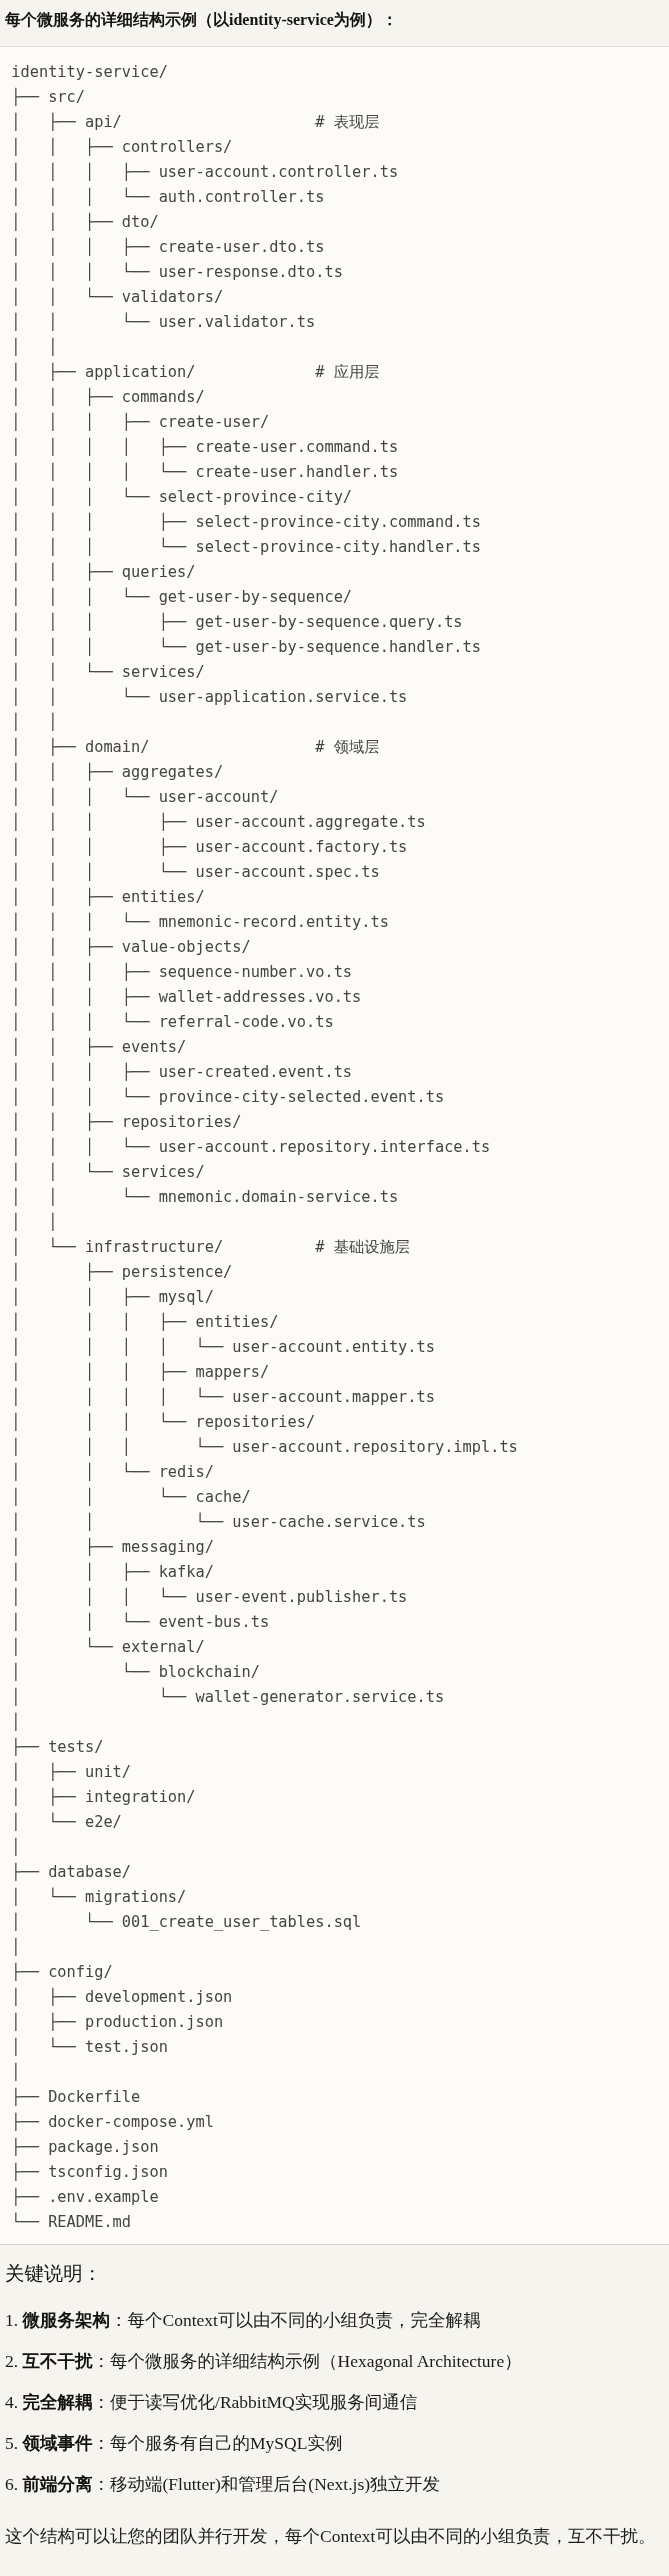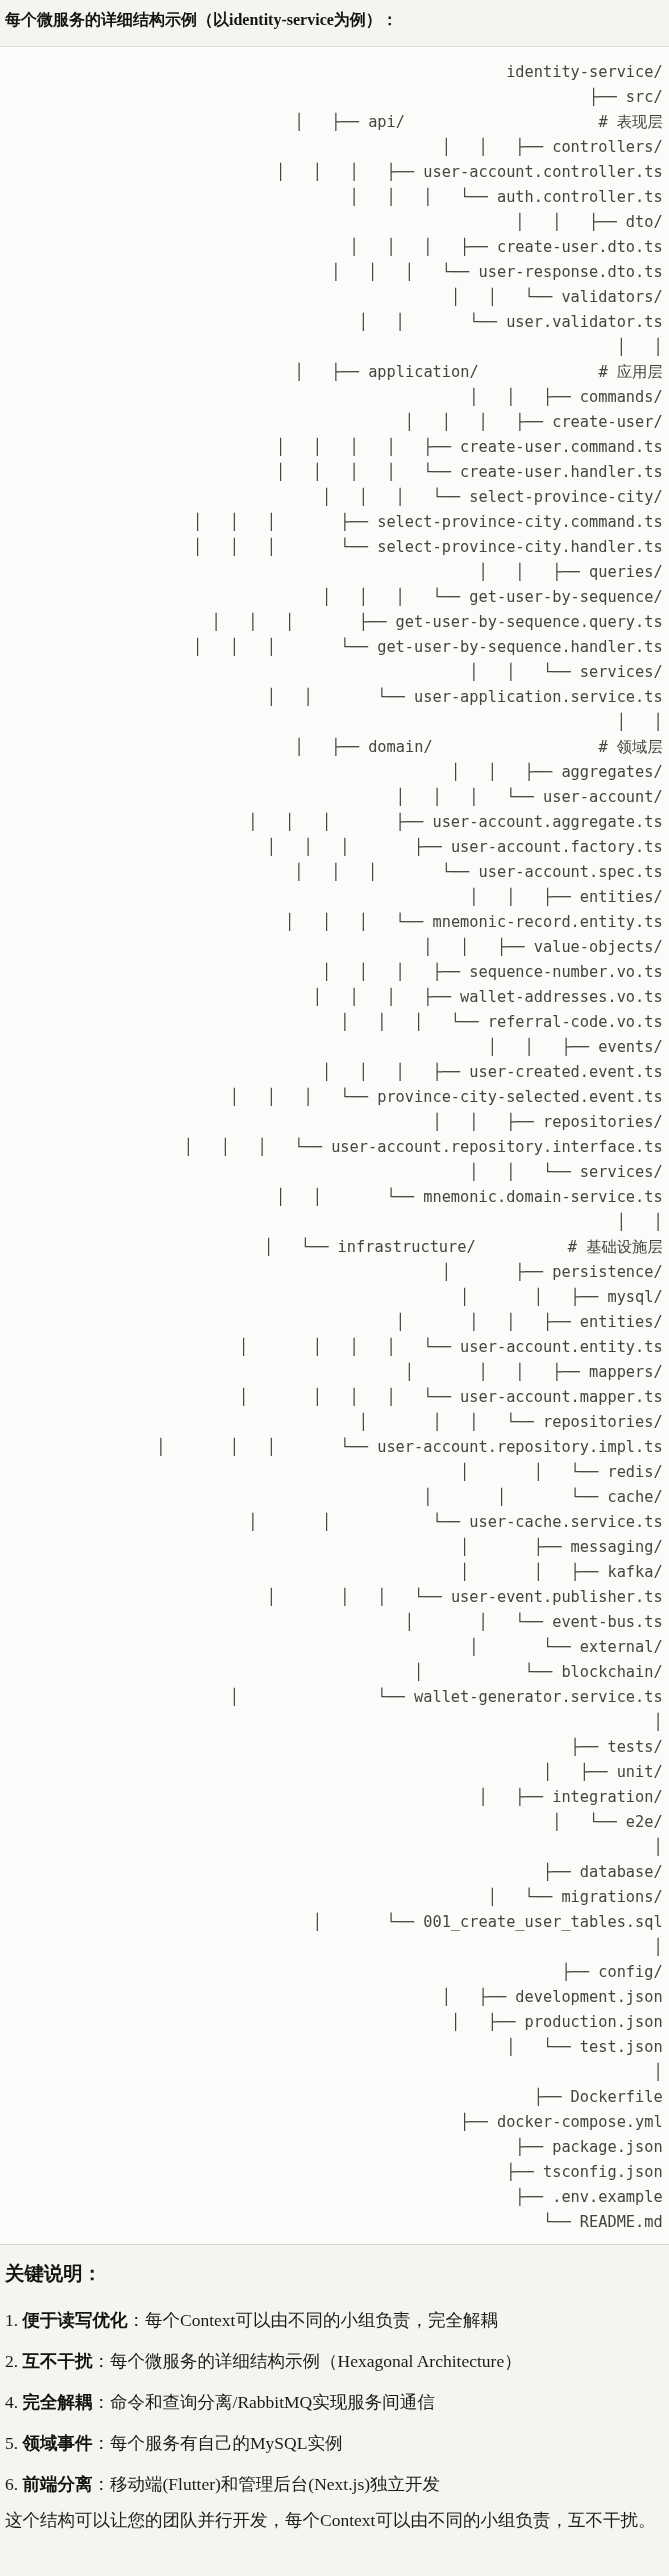--- a/index.html
+++ b/index.html
@@ -20,37 +20,36 @@
     font-weight: bold;
     line-height: 26px;
     padding: 6.9px 6.3px 0 5px;
     color: #14130f;
   }
   .code-block {
     margin-top: 13px;
     background: #fcfbf9;
     border-top: 0.6px solid #e0ded8;
     border-bottom: 0.6px solid #d8d6d0;
-    text-align: right;
   }
   .code-block pre {
     margin: 0;
     padding: 13px 6.3px 8.8px 11.3px;
     font-family: "DejaVu Sans Mono", monospace;
     font-size: 15.3px;
     line-height: 25px;
     color: #454440;
     white-space: pre;
   }
   .notes {
     padding: 0 6.3px 0 5px;
   }
   .notes-heading {
     font-size: 19.4px;
-    font-weight: bold;
+    font-weight: normal;
     line-height: 27px;
     margin-top: 15px;
     color: #14130f;
   }
   .note-items {
     margin-top: 13.8px;
     font-size: 17.5px;
   }
   .note-item {
     line-height: 41px;
@@ -60,21 +59,21 @@
     margin-right: 4.4px;
   }
   .note-label {
     font-weight: bold;
     color: #14130f;
   }
   .note-colon {
     font-weight: normal;
   }
   .notes-footer {
-    margin-top: 3px;
+    margin-top: 19px;
     font-size: 17.5px;
     line-height: 24px;
     white-space: nowrap;
   }
 </style>
 </head>
 <body>
 
 <div class="page-title">每个微服务的详细结构示例（以identity-service为例）：</div>
 
@@ -167,30 +166,30 @@
 ├── .env.example
 └── README.md</pre>
 </div>
 
 <div class="notes">
   <div class="notes-heading">关键说明：</div>
 
   <div class="note-items">
 
     <div class="note-item">
-      <span class="note-num">1.</span><strong class="note-label">便于读写优化</strong><span class="note-colon">：</span><span class="note-text">每个Context可以由不同的小组负责，完全解耦</span>
+      <span class="note-num">1.</span><strong class="note-label">微服务架构</strong><span class="note-colon">：</span><span class="note-text">每个Context可以由不同的小组负责，完全解耦</span>
     </div>
 
     <div class="note-item">
       <span class="note-num">2.</span><strong class="note-label">互不干扰</strong><span class="note-colon">：</span><span class="note-text">每个微服务的详细结构示例（Hexagonal Architecture）</span>
     </div>
 
 
     <div class="note-item">
-      <span class="note-num">4.</span><strong class="note-label">完全解耦</strong><span class="note-colon">：</span><span class="note-text">命令和查询分离/RabbitMQ实现服务间通信</span>
+      <span class="note-num">4.</span><strong class="note-label">完全解耦</strong><span class="note-colon">：</span><span class="note-text">便于读写优化/RabbitMQ实现服务间通信</span>
     </div>
 
     <div class="note-item">
       <span class="note-num">5.</span><strong class="note-label">领域事件</strong><span class="note-colon">：</span><span class="note-text">每个服务有自己的MySQL实例</span>
     </div>
 
     <div class="note-item">
       <span class="note-num">6.</span><strong class="note-label">前端分离</strong><span class="note-colon">：</span><span class="note-text">移动端(Flutter)和管理后台(Next.js)独立开发</span>
     </div>
 

